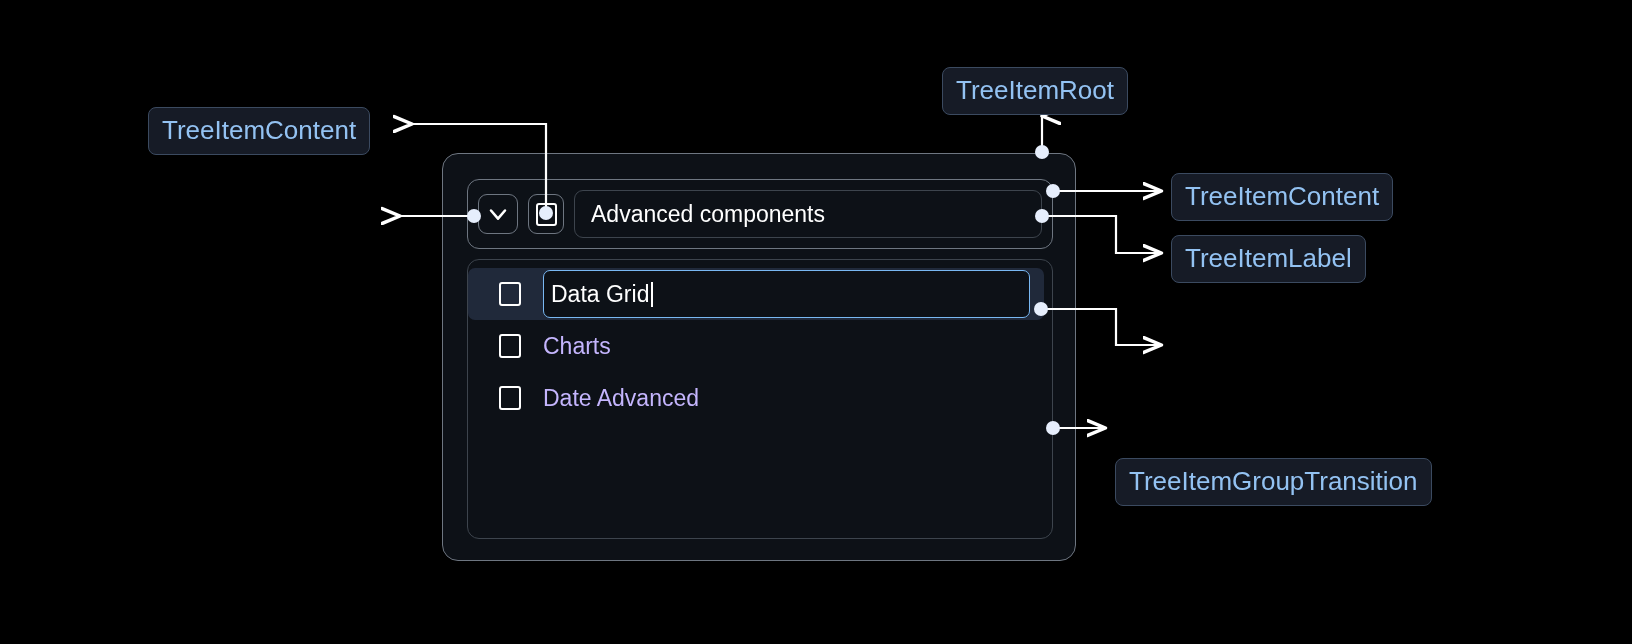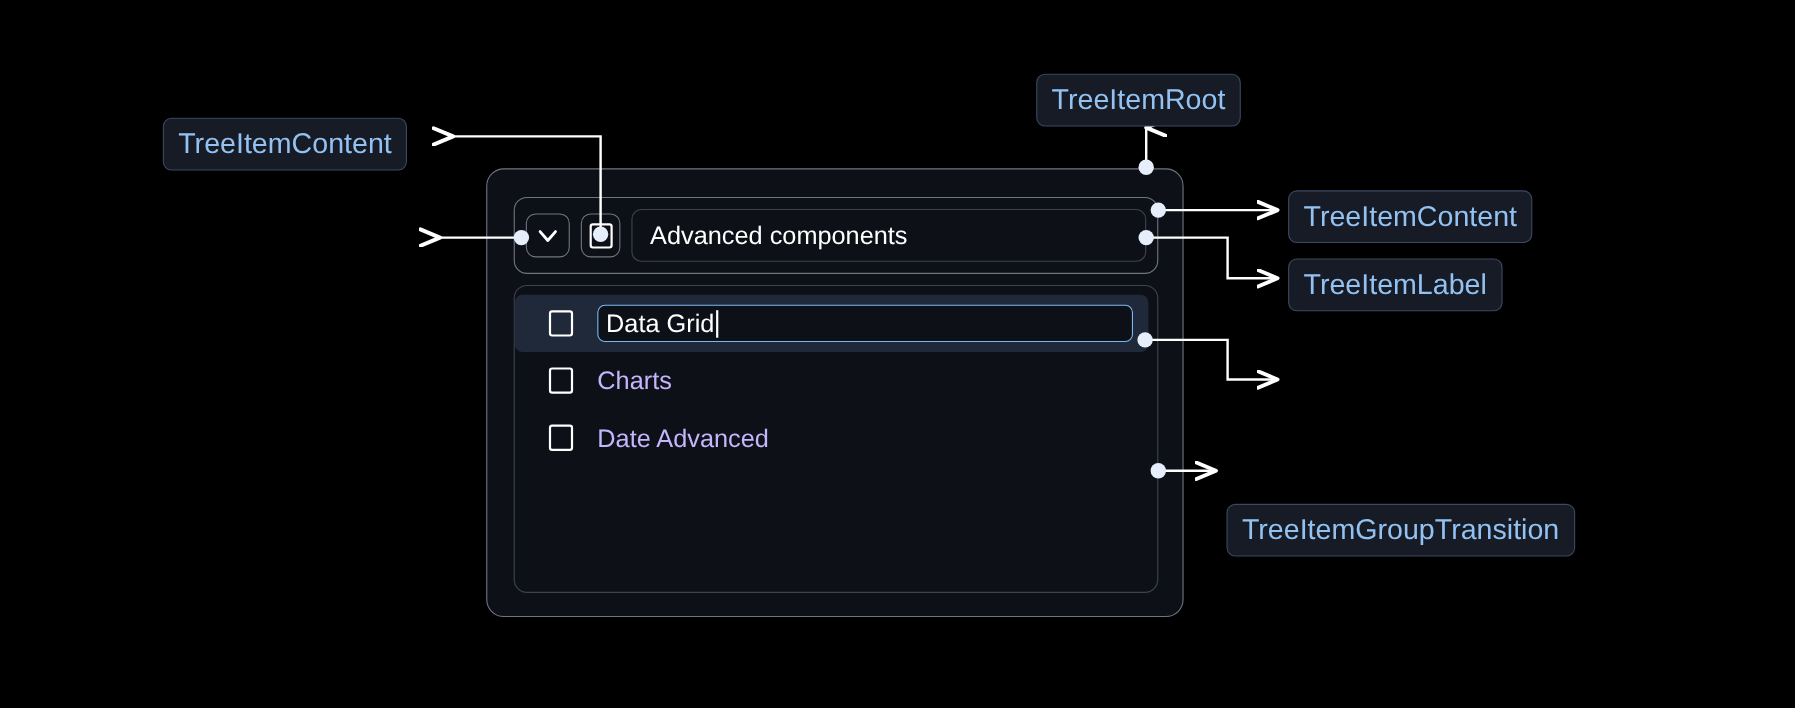--- a/index.html
+++ b/index.html
@@ -163,21 +163,21 @@
   }
 
   .item-text {
     color: #c4b5fd;
     font-size: 23px;
     font-family: "Liberation Sans", sans-serif;
   }
 
   .label-input {
     flex: 1 1 auto;
-    height: 34px;
+    height: 48px;
     margin-right: 14px;
     box-sizing: border-box;
     background: #0d1117;
     border: 1.6px solid #79b8f3;
     border-radius: 7px;
     display: flex;
     align-items: center;
     padding-left: 7px;
     position: relative;
   }

